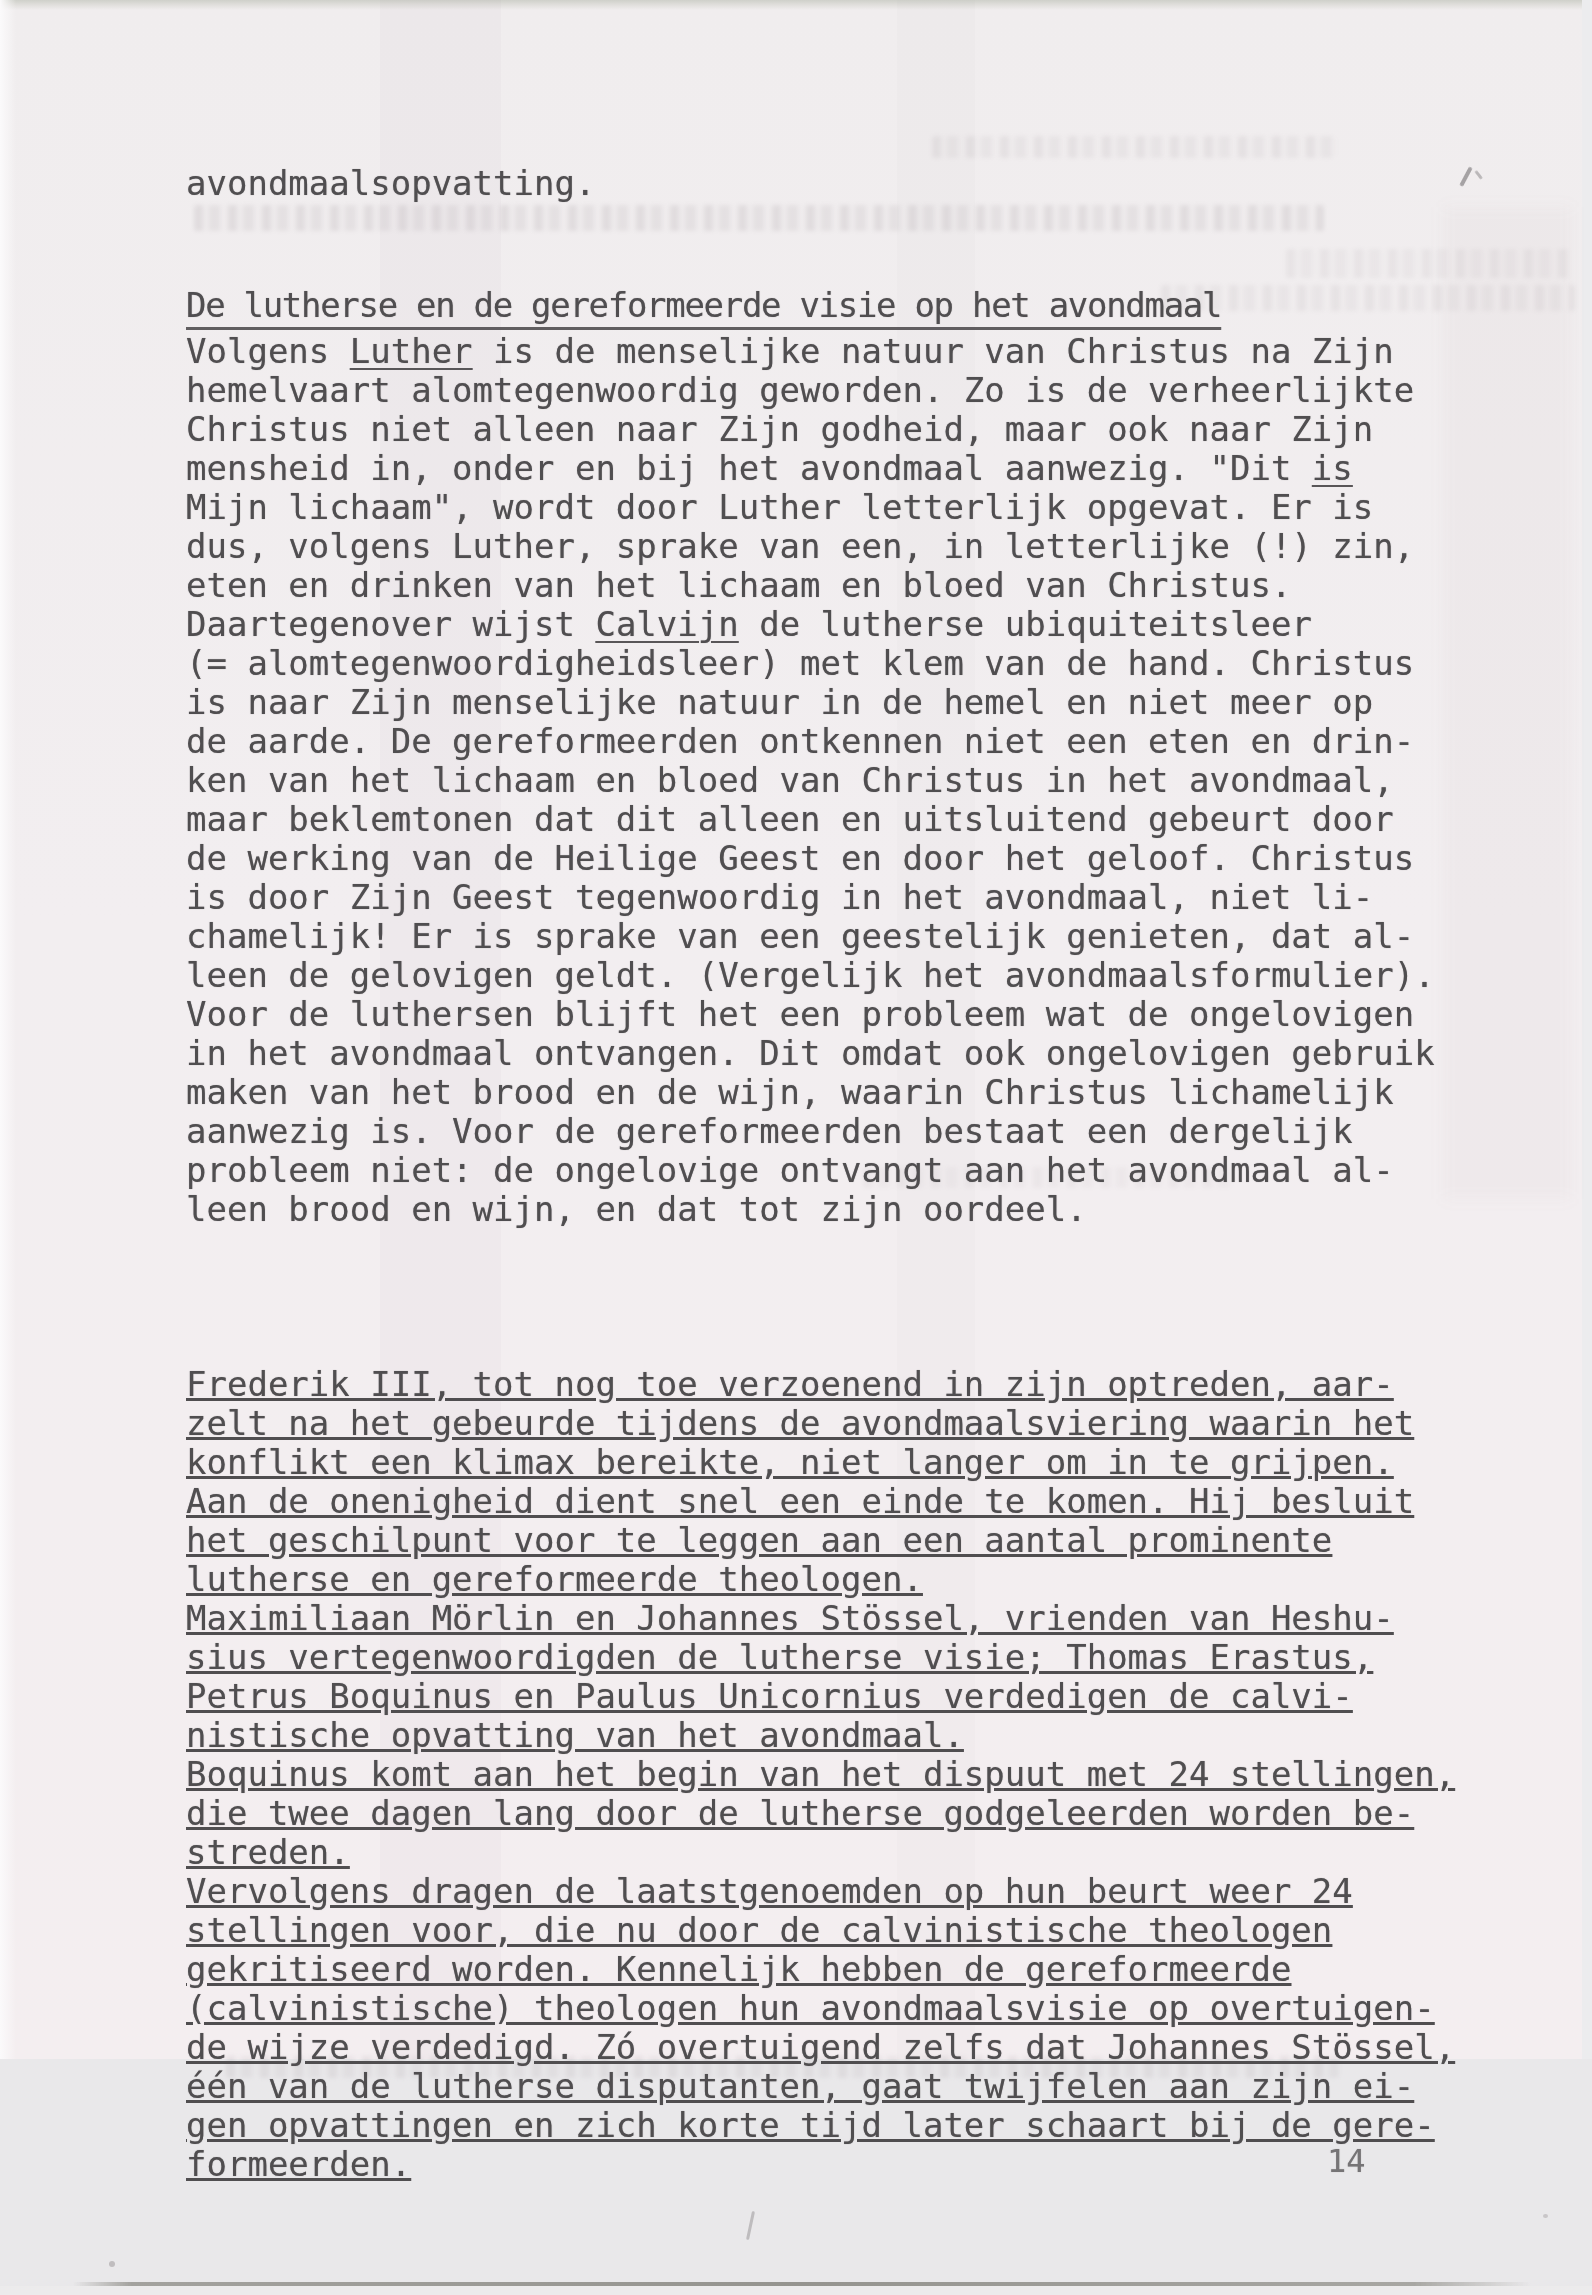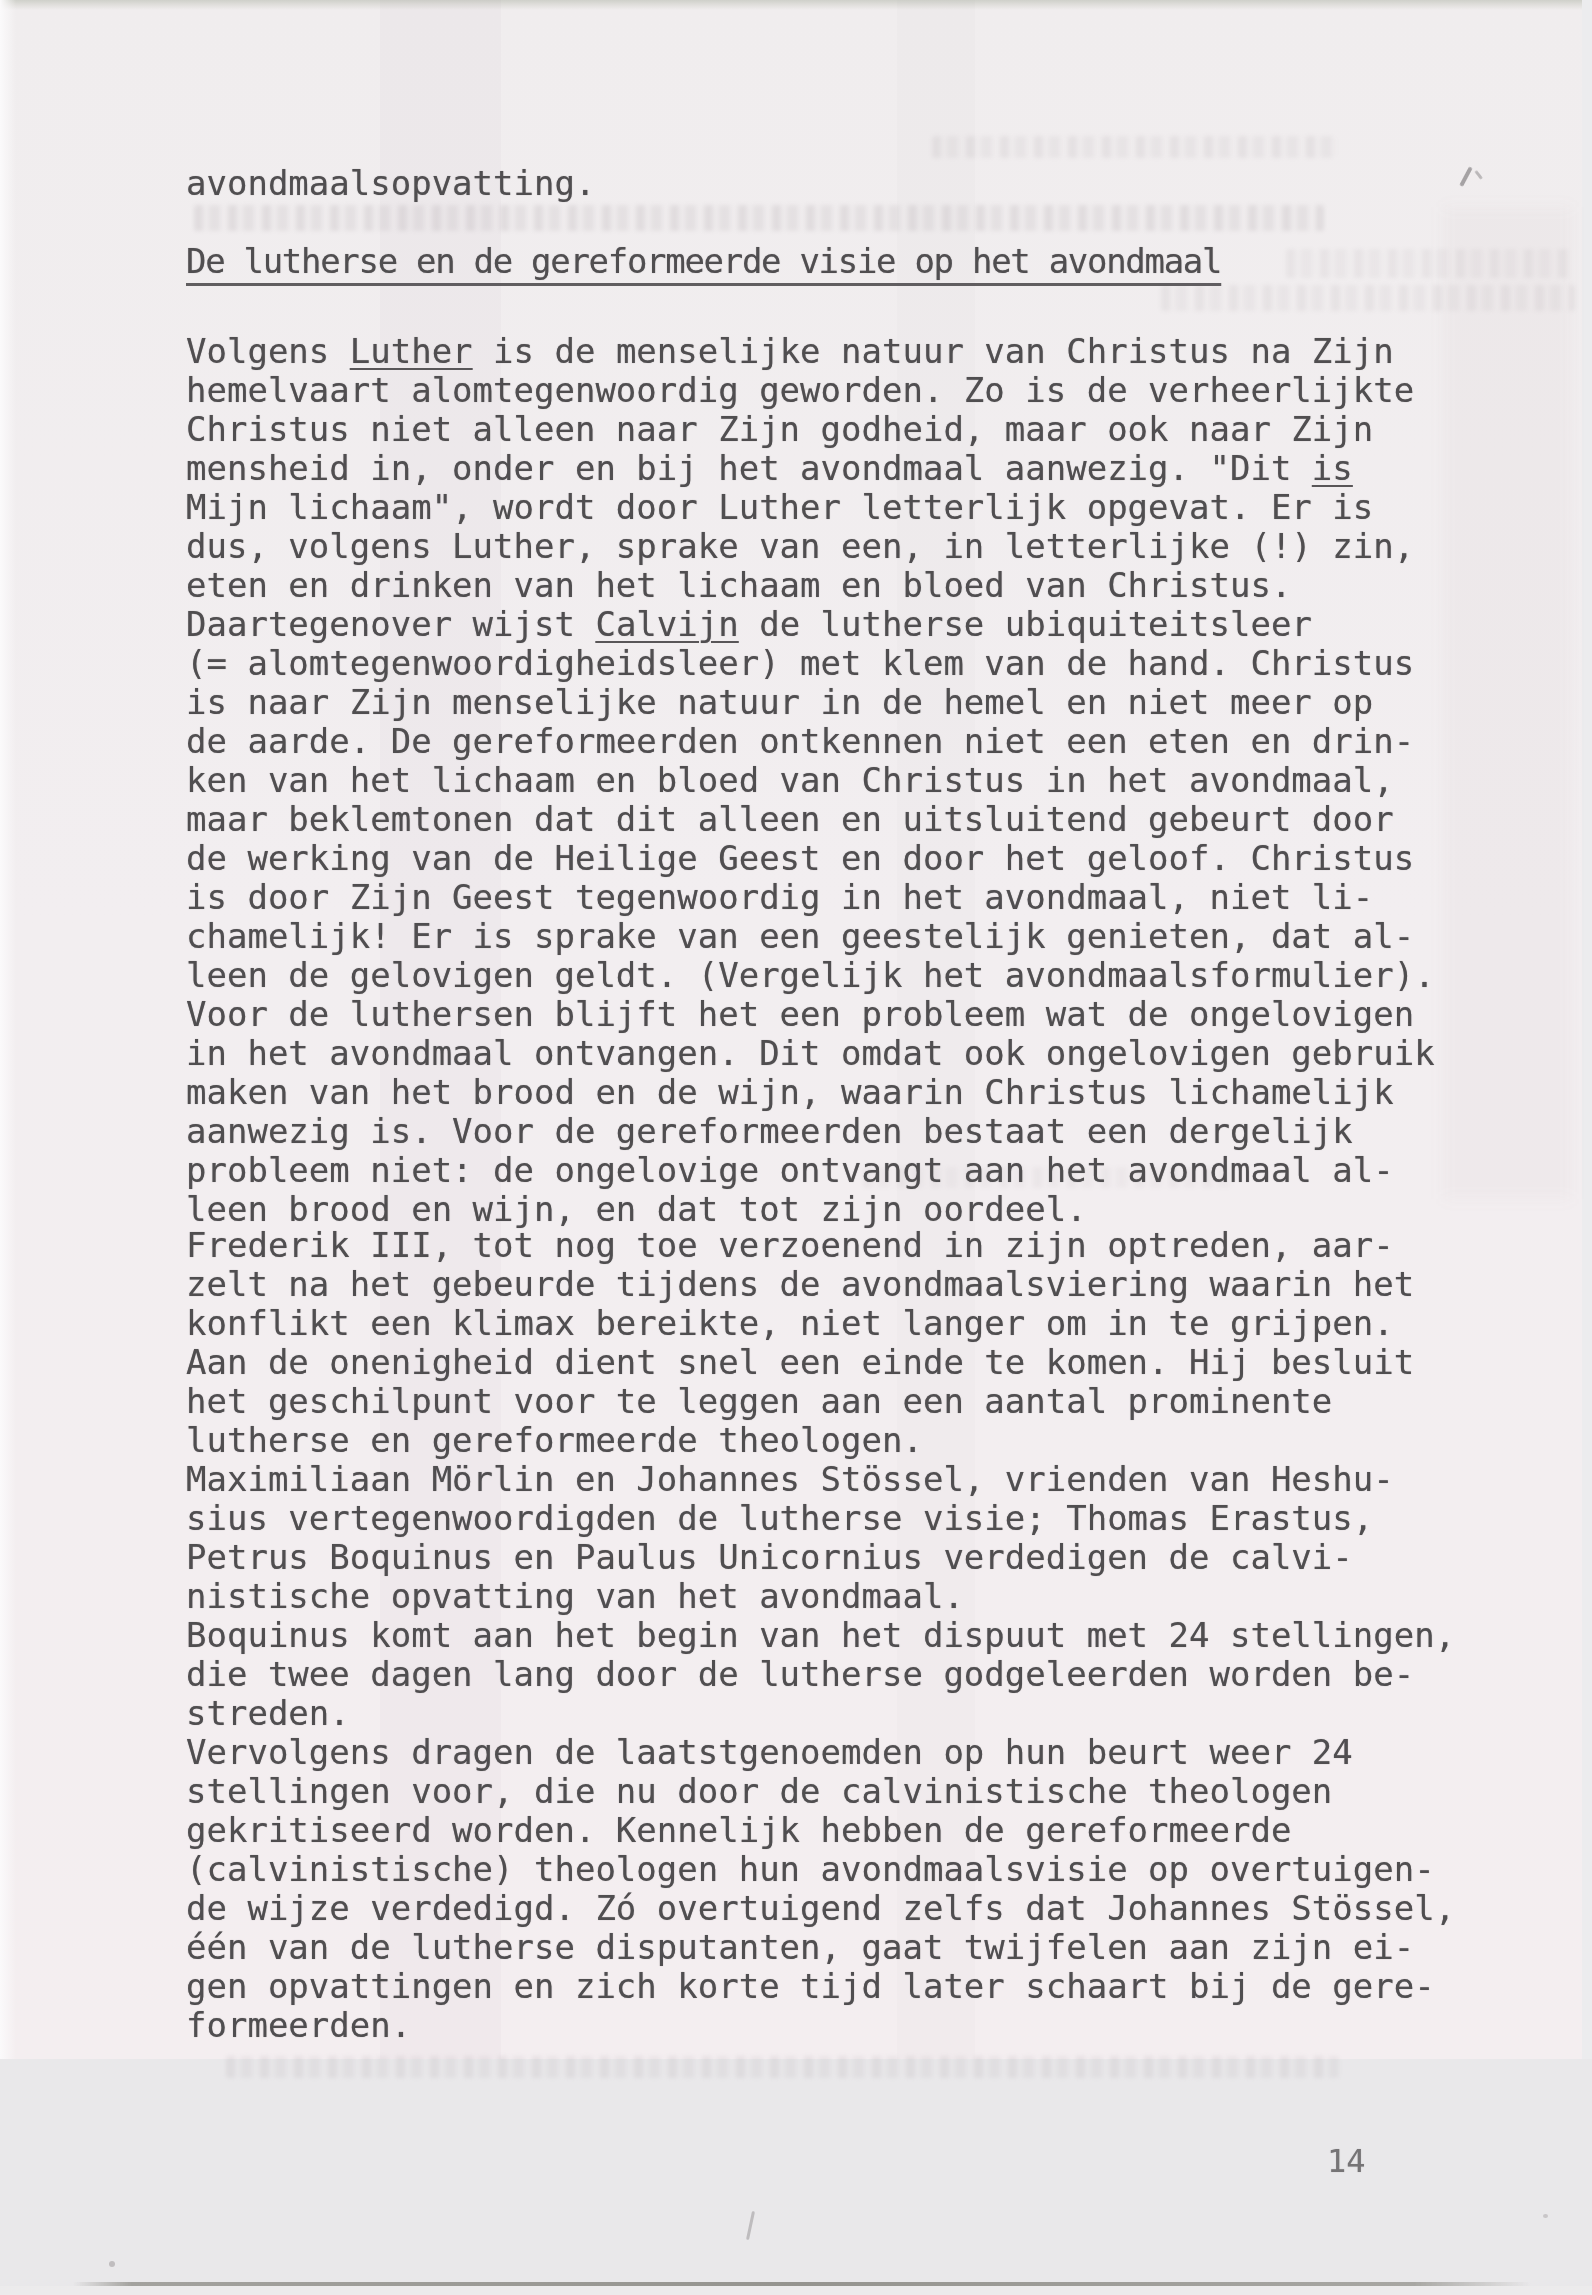--- a/index.html
+++ b/index.html
@@ -84,25 +84,26 @@
     color: #504e50;
     text-shadow: 0 0 0.9px rgba(80,78,80,0.55);
   }
   .intro   { top: 164px; }
   .heading {
     text-decoration: underline;
     text-decoration-thickness: 3px;
     text-underline-offset: 9.5px;
     text-decoration-color: rgba(72,70,72,0.7);
     letter-spacing: -1.3px;
+    margin-top: 44px;
   }
   .h1pos { top: 242px; }
   .h2pos { top: 1237px; }
   .p1pos { top: 332px; }
-  .p2pos { top: 1226px; }
+  .p2pos { top: 1365px; text-decoration: underline; }
   .line { height: 39px; }
   .u {
     text-decoration: underline;
     text-decoration-thickness: 2.2px;
     text-underline-offset: 5.2px;
     text-decoration-color: rgba(72,70,72,0.8);
   }
   .page-number {
     position: absolute; left: 1327px; top: 2142px;
     font-size: 32px; color: #767476;

